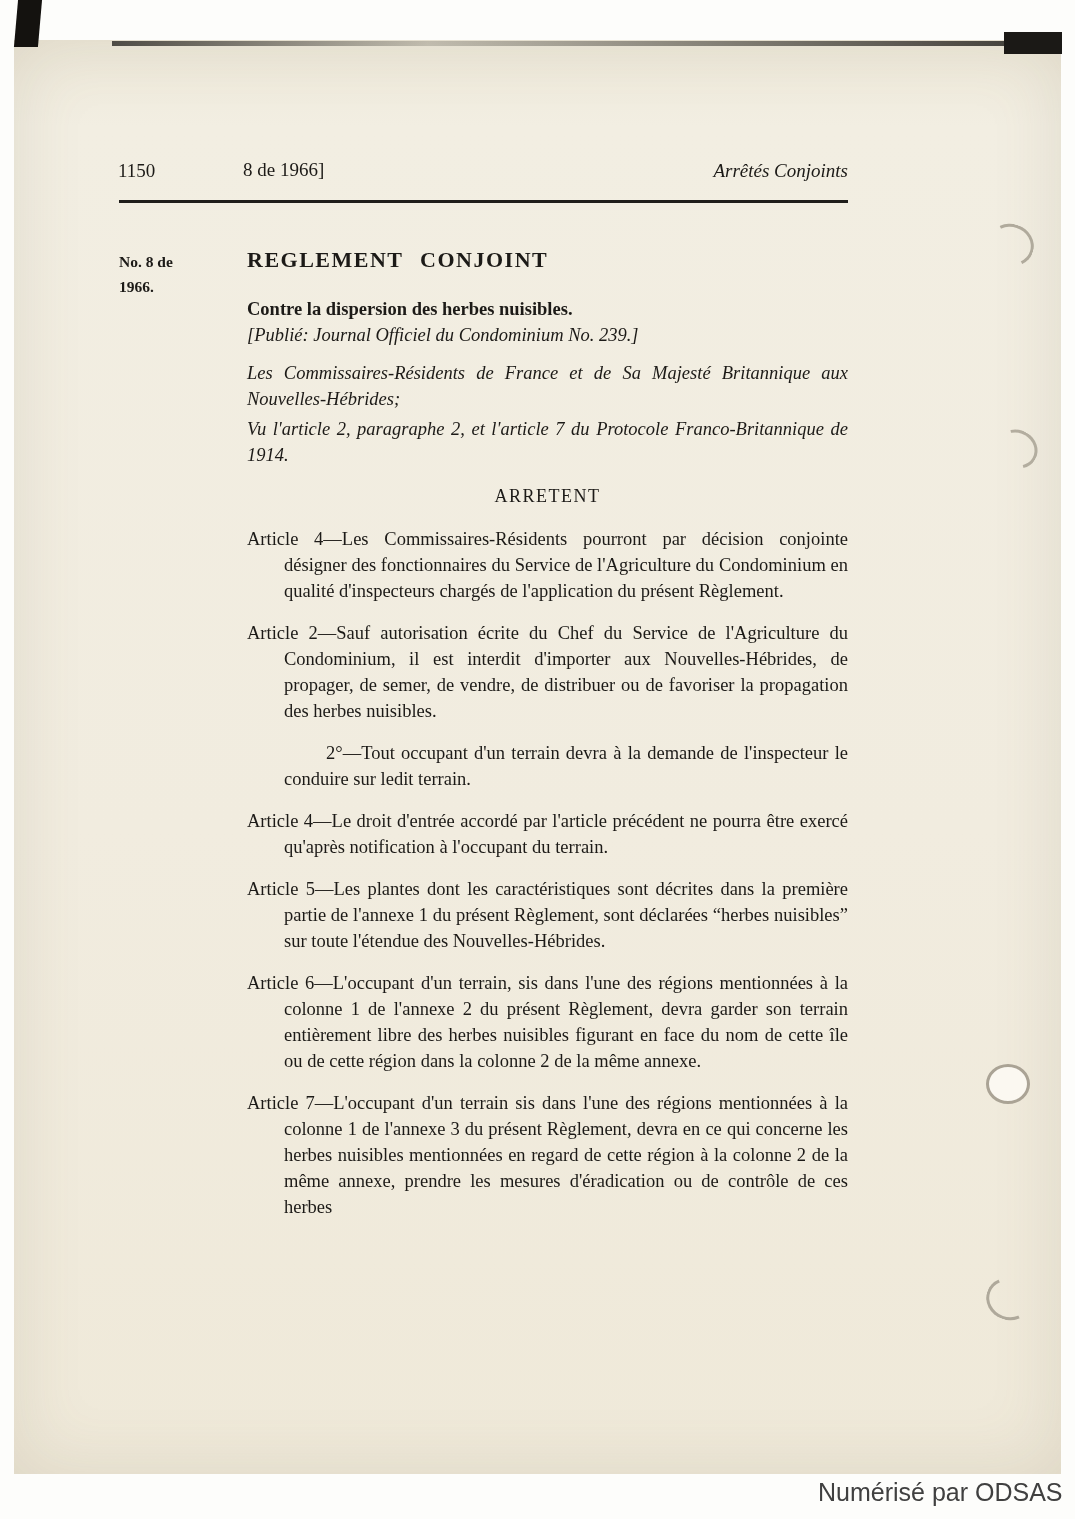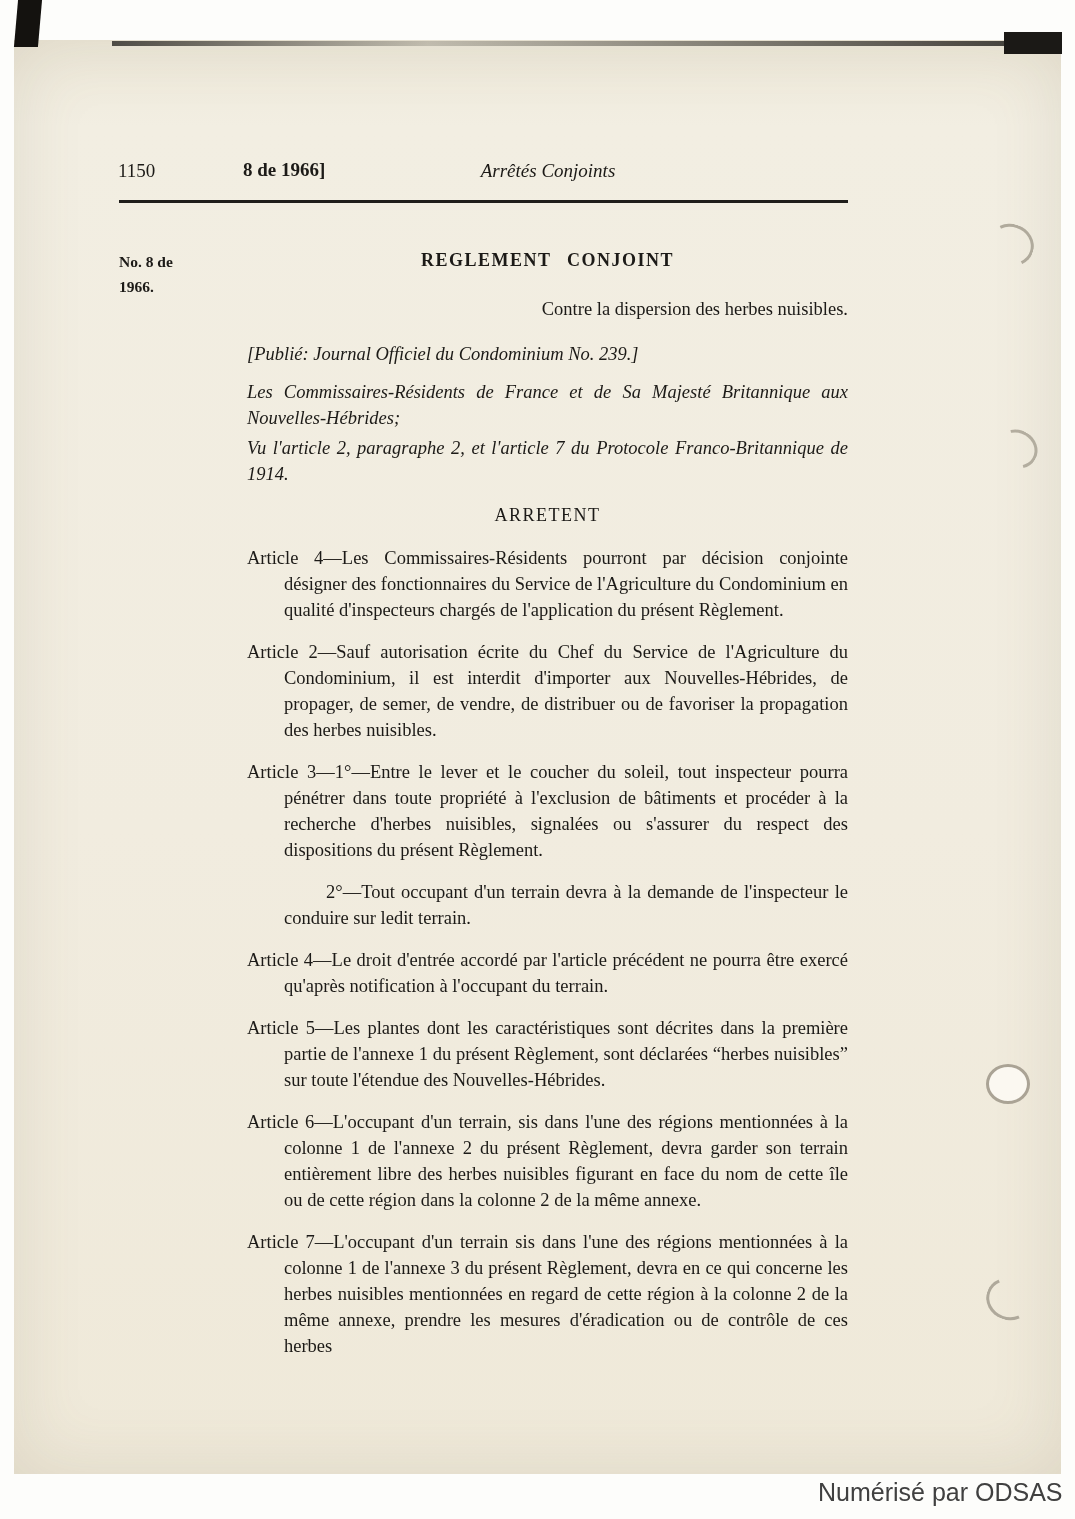--- a/index.html
+++ b/index.html
@@ -25,30 +25,30 @@
 
   .punch { position:absolute; border-radius:50%; background:rgba(255,255,255,.6); }
   .p1 { left:988px; top:224px; width:46px; height:42px; transform:rotate(18deg); border:3px solid #b0aa9c; border-bottom-color:transparent; border-left-color:transparent; background:transparent; }
   .p2 { left:996px; top:430px; width:42px; height:38px; transform:rotate(30deg); border:3px solid #b3ad9f; border-bottom-color:transparent; border-left-color:transparent; background:transparent; }
   .p3 { left:986px; top:1064px; width:44px; height:40px; border:3px solid #aaa395; background:rgba(252,250,243,.9); }
   .p4 { left:986px; top:1278px; width:46px; height:42px; transform:rotate(200deg); border:3px solid #afa99b; border-bottom-color:transparent; border-left-color:transparent; background:transparent; }
 
   .ink { color:#1c1a17; }
 
   .page-number { position:absolute; left:118px; top:160px; font-size:19px; }
-  .issue       { position:absolute; left:243px; top:159px; font-size:19px; font-weight:bold; }
-  .journal-title { position:absolute; left:248px; top:160px; width:600px; text-align:center; font-size:19px; font-style:italic; }
+  .issue       { position:absolute; left:243px; top:159px; font-size:19px; font-weight:normal; }
+  .journal-title { position:absolute; left:248px; top:160px; width:600px; text-align:right; font-size:19px; font-style:italic; }
   .header-rule { position:absolute; left:119px; top:200px; width:729px; height:3px; background:#201e1b; }
 
   .margin-note { position:absolute; left:119px; top:249px; width:100px; font-size:15.5px; font-weight:bold; line-height:25px; white-space:pre-line; }
 
   .content { position:absolute; left:247px; top:247px; width:601px; font-size:18.5px; line-height:26px; text-align:justify; }
 
-  .doc-title { text-align:center; font-weight:bold; letter-spacing:1.5px; word-spacing:10px; font-size:18px; margin-bottom:23px; }
-  .subject { font-weight:normal; text-align:right; margin-bottom:19px; }
+  .doc-title { font-weight:bold; letter-spacing:1.5px; word-spacing:10px; font-size:22px; margin-bottom:23px; }
+  .subject { font-weight:bold; text-align:left; }
   .publication { font-style:italic; margin-bottom:12px; text-align:left; }
   .preamble p { font-style:italic; margin-bottom:4px; }
   .enact { text-align:center; font-weight:normal; letter-spacing:1.5px; font-size:18px; margin-top:15px; margin-bottom:17px; }
 
   .art { padding-left:37px; text-indent:-37px; margin-bottom:16px; }
   .art.sub { text-indent:42px; }
 
   .scan-credit { position:absolute; left:818px; top:1478px; font-family:"Liberation Sans", sans-serif; font-size:25px; color:#404040; }
 </style>
 </head>
@@ -80,21 +80,20 @@
     <div class="subject">Contre la dispersion des herbes nuisibles.</div>
     <div class="publication">[Publié: Journal Officiel du Condominium No. 239.]</div>
     <div class="preamble">
       <p>Les Commissaires-Résidents de France et de Sa Majesté Britannique aux Nouvelles-Hébrides;</p>
       <p>Vu l'article 2, paragraphe 2, et l'article 7 du Protocole Franco-Britannique de 1914.</p>
     </div>
     <div class="enact">ARRETENT</div>
 
     <p class="art">Article 4—Les Commissaires-Résidents pourront par décision conjointe désigner des fonctionnaires du Service de l'Agriculture du Condominium en qualité d'inspecteurs chargés de l'application du présent Règlement.</p>
     <p class="art">Article 2—Sauf autorisation écrite du Chef du Service de l'Agriculture du Condominium, il est interdit d'importer aux Nouvelles-Hébrides, de propager, de semer, de vendre, de distribuer ou de favoriser la propagation des herbes nuisibles.</p>
-    <p class="art">Article 3—1°—Entre le lever et le coucher du soleil, tout inspecteur pourra pénétrer dans toute propriété à l'exclusion de bâtiments et procéder à la recherche d'herbes nuisibles, signalées ou s'assurer du respect des dispositions du présent Règlement.</p>
     <p class="art sub">2°—Tout occupant d'un terrain devra à la demande de l'inspecteur le conduire sur ledit terrain.</p>
     <p class="art">Article 4—Le droit d'entrée accordé par l'article précédent ne pourra être exercé qu'après notification à l'occupant du terrain.</p>
     <p class="art">Article 5—Les plantes dont les caractéristiques sont décrites dans la première partie de l'annexe 1 du présent Règlement, sont déclarées “herbes nuisibles” sur toute l'étendue des Nouvelles-Hébrides.</p>
     <p class="art">Article 6—L'occupant d'un terrain, sis dans l'une des régions mentionnées à la colonne 1 de l'annexe 2 du présent Règlement, devra garder son terrain entièrement libre des herbes nuisibles figurant en face du nom de cette île ou de cette région dans la colonne 2 de la même annexe.</p>
     <p class="art">Article 7—L'occupant d'un terrain sis dans l'une des régions mentionnées à la colonne 1 de l'annexe 3 du présent Règlement, devra en ce qui concerne les herbes nuisibles mentionnées en regard de cette région à la colonne 2 de la même annexe, prendre les mesures d'éradication ou de contrôle de ces herbes</p>
   </div>
 
   <div class="scan-credit">Numérisé par ODSAS</div>
 
 </div>

